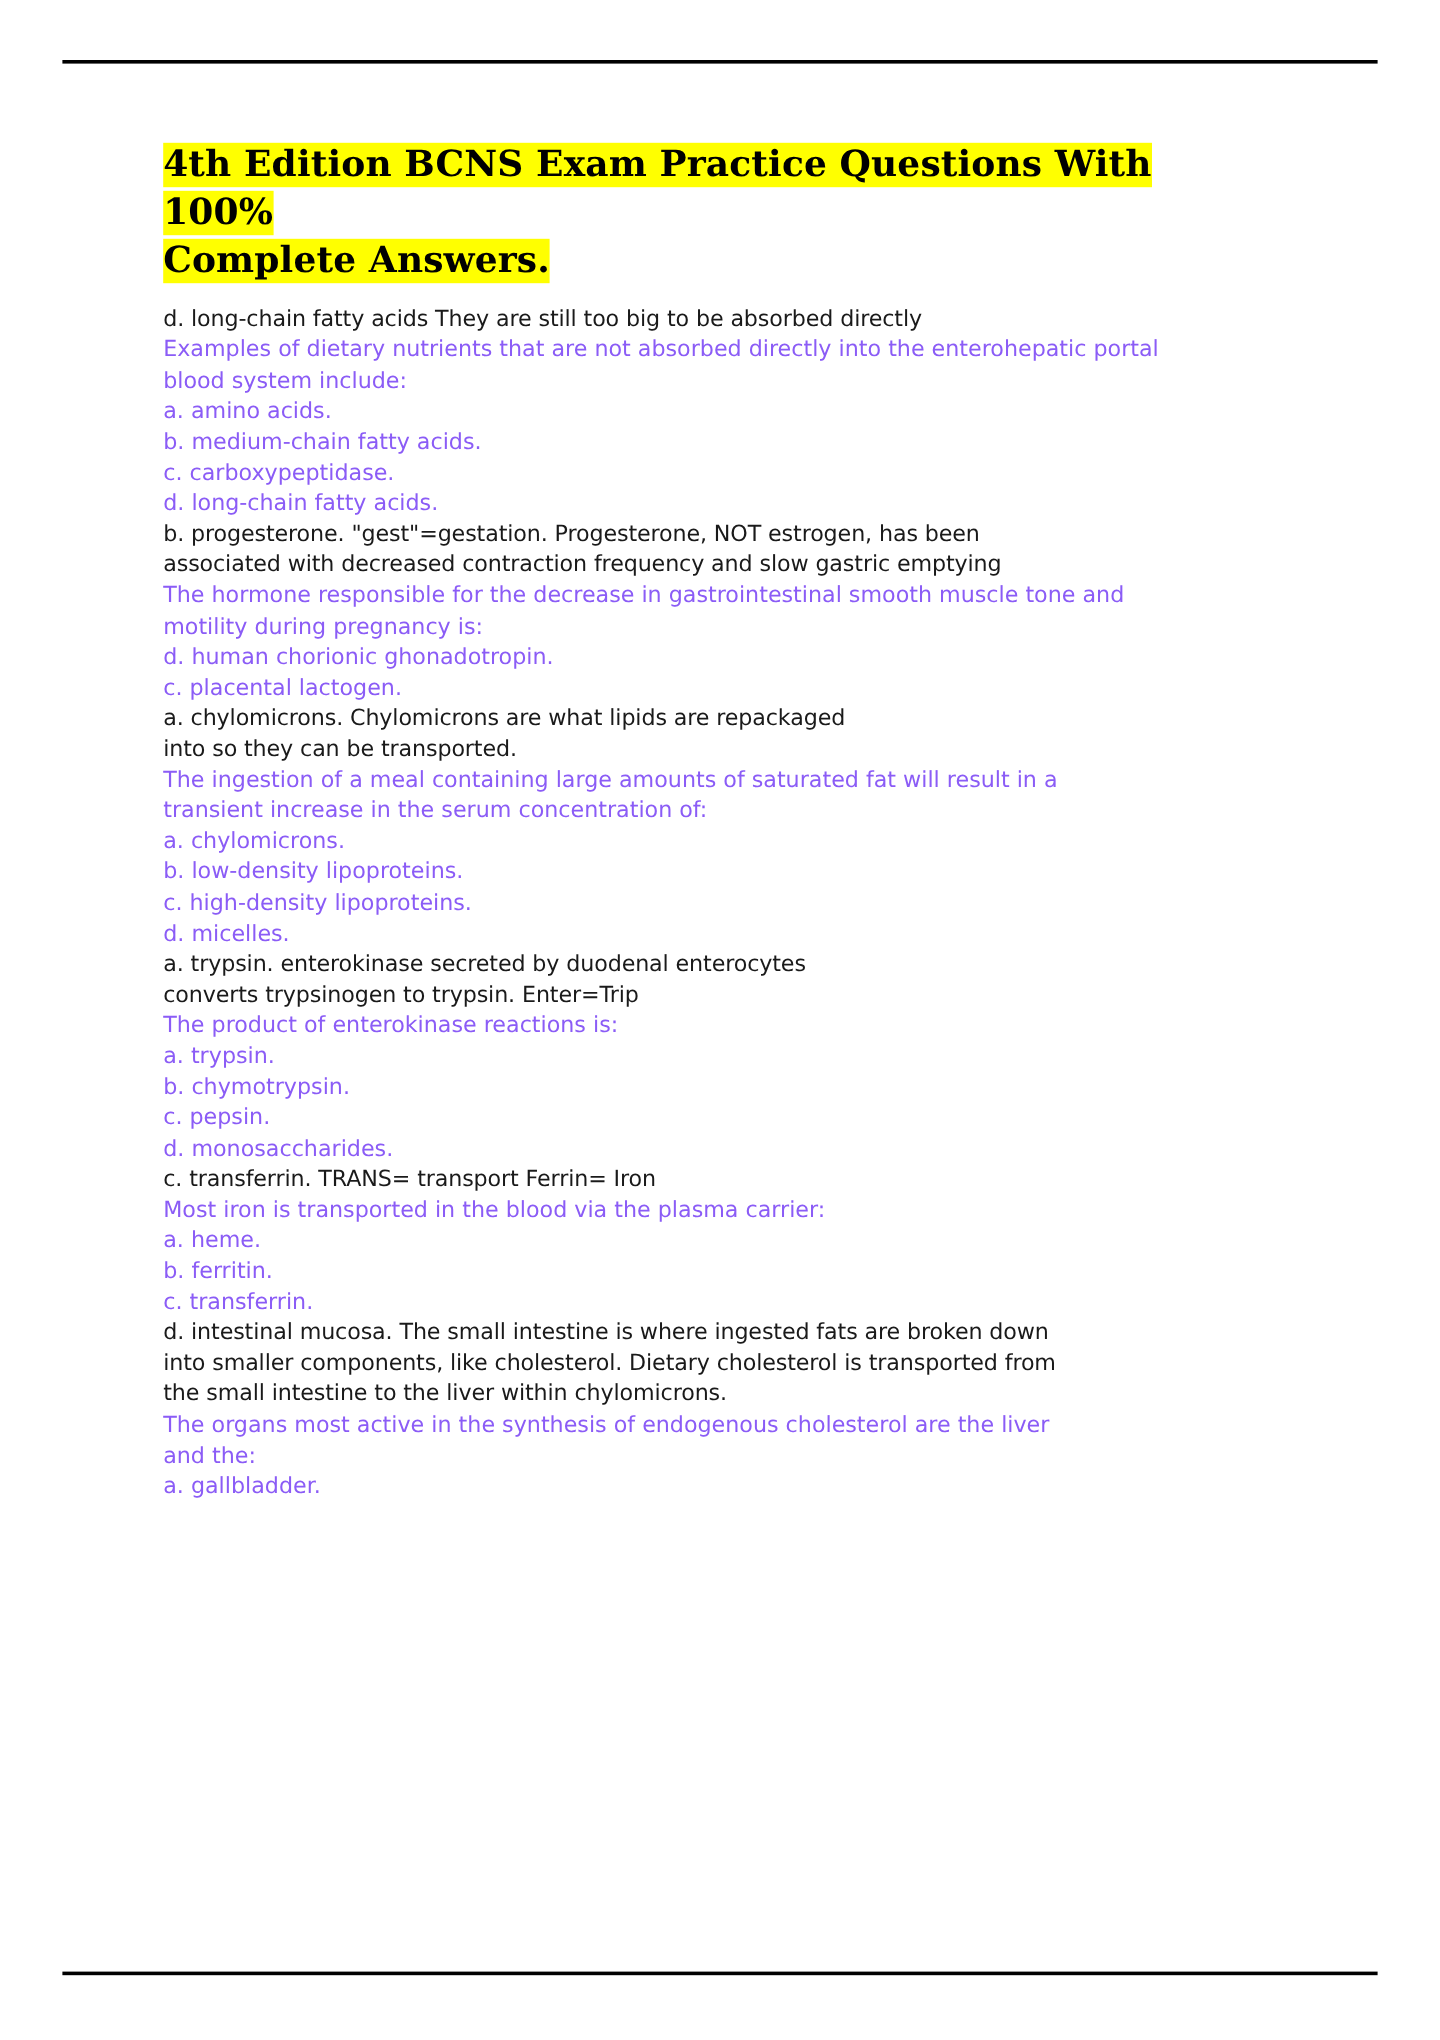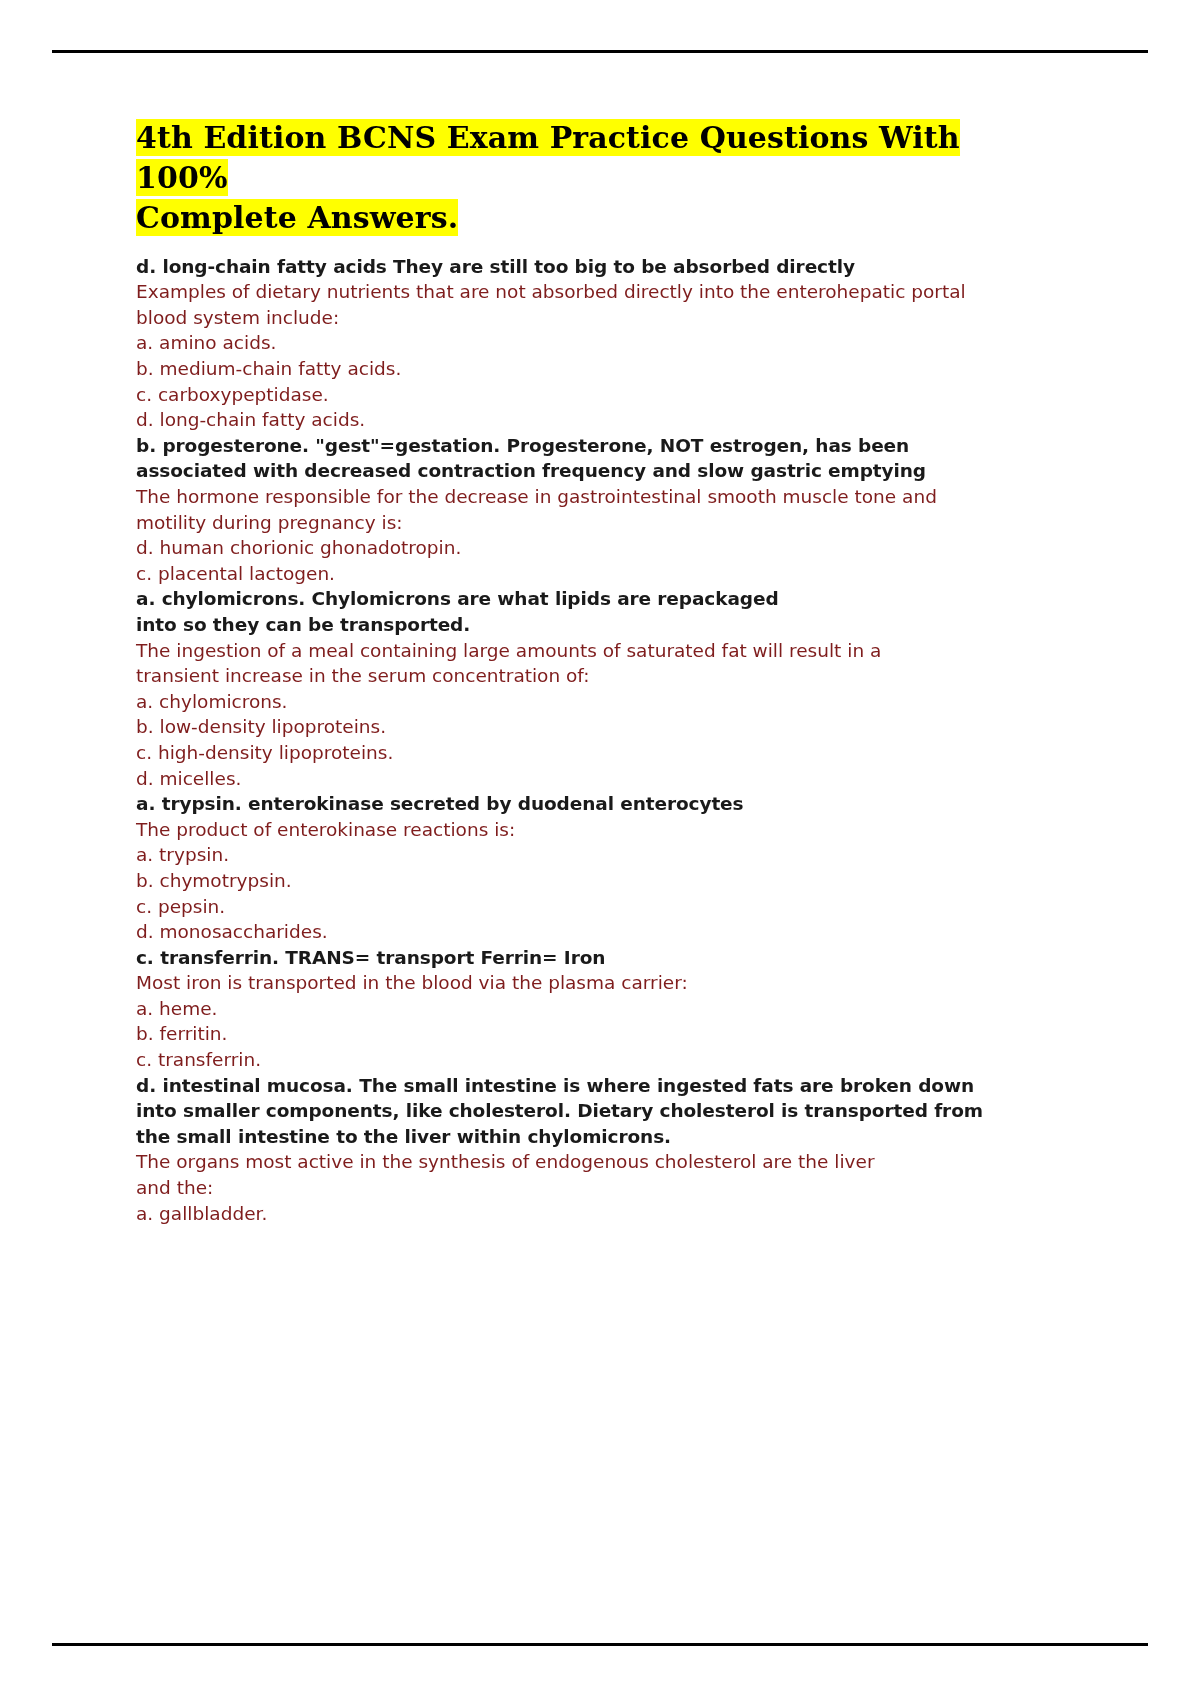--- a/index.html
+++ b/index.html
@@ -50,26 +50,26 @@
   .doc-title .hl {
     background: #ffff00;
     padding: 1px 0;
     box-decoration-break: clone;
     -webkit-box-decoration-break: clone;
   }
 
   .line {
     font-size: 18.5px;
     line-height: 25.6px;
-    color: #7f1d1d;
+    color: #8b5cf6;
     margin: 0;
     white-space: pre-wrap;
   }
   .line.answer {
-    font-weight: bold;
+    font-weight: normal;
     color: #1a1a1a;
     letter-spacing: -0.1px;
   }
   .block { margin: 0; }
 </style>
 </head>
 <body>
 
 <div class="page">
 
@@ -106,20 +106,21 @@
           <p class="line answer">into so they can be transported.</p>
           <p class="line question">The ingestion of a meal containing large amounts of saturated fat will result in a</p>
           <p class="line question">transient increase in the serum concentration of:</p>
           <p class="line choice">a. chylomicrons.</p>
           <p class="line choice">b. low-density lipoproteins.</p>
           <p class="line choice">c. high-density lipoproteins.</p>
           <p class="line choice">d. micelles.</p>
         </div>
         <div class="block">
           <p class="line answer">a. trypsin. enterokinase secreted by duodenal enterocytes</p>
+          <p class="line answer">converts trypsinogen to trypsin. Enter=Trip</p>
           <p class="line question">The product of enterokinase reactions is:</p>
           <p class="line choice">a. trypsin.</p>
           <p class="line choice">b. chymotrypsin.</p>
           <p class="line choice">c. pepsin.</p>
           <p class="line choice">d. monosaccharides.</p>
         </div>
         <div class="block">
           <p class="line answer">c. transferrin. TRANS= transport Ferrin= Iron</p>
           <p class="line question">Most iron is transported in the blood via the plasma carrier:</p>
           <p class="line choice">a. heme.</p>

